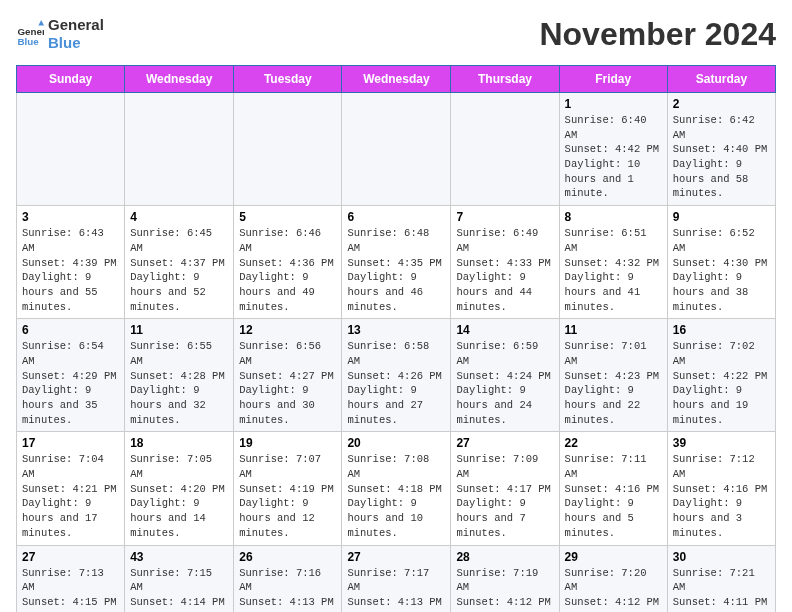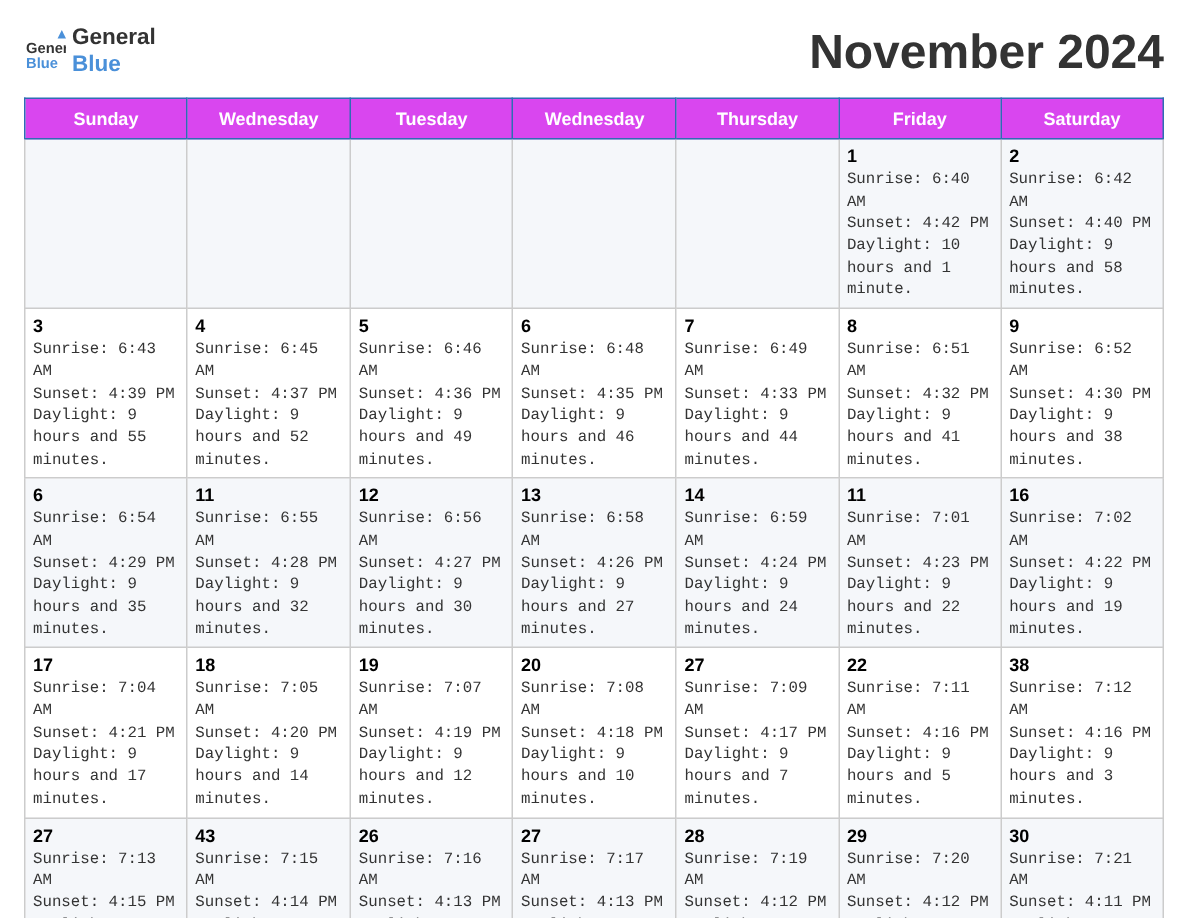--- a/index.html
+++ b/index.html
@@ -207,21 +207,21 @@
         </td>
         <td>
           <span class="day-num">27</span>
           <div class="day-info">Sunrise: 7:09 AM<br>Sunset: 4:17 PM<br>Daylight: 9 hours and 7 minutes.</div>
         </td>
         <td>
           <span class="day-num">22</span>
           <div class="day-info">Sunrise: 7:11 AM<br>Sunset: 4:16 PM<br>Daylight: 9 hours and 5 minutes.</div>
         </td>
         <td>
-          <span class="day-num">38</span>
+          <span class="day-num">39</span>
           <div class="day-info">Sunrise: 7:12 AM<br>Sunset: 4:16 PM<br>Daylight: 9 hours and 3 minutes.</div>
         </td>
       </tr>
       <tr>
         <td>
           <span class="day-num">27</span>
           <div class="day-info">Sunrise: 7:13 AM<br>Sunset: 4:15 PM<br>Daylight: 9 hours and 1 minute.</div>
         </td>
         <td>
           <span class="day-num">43</span>

